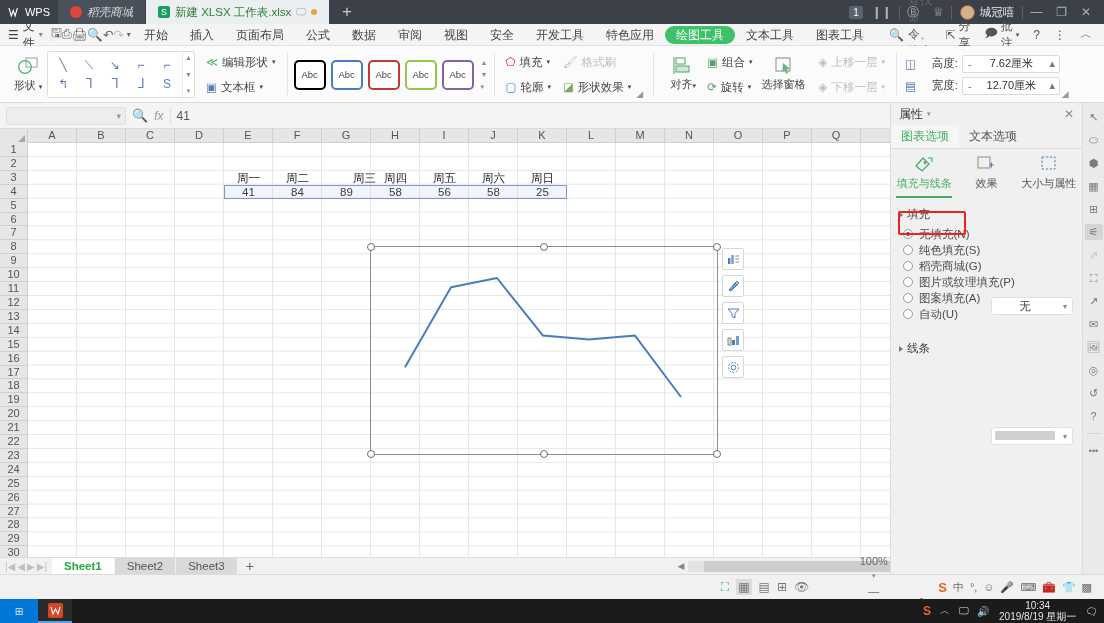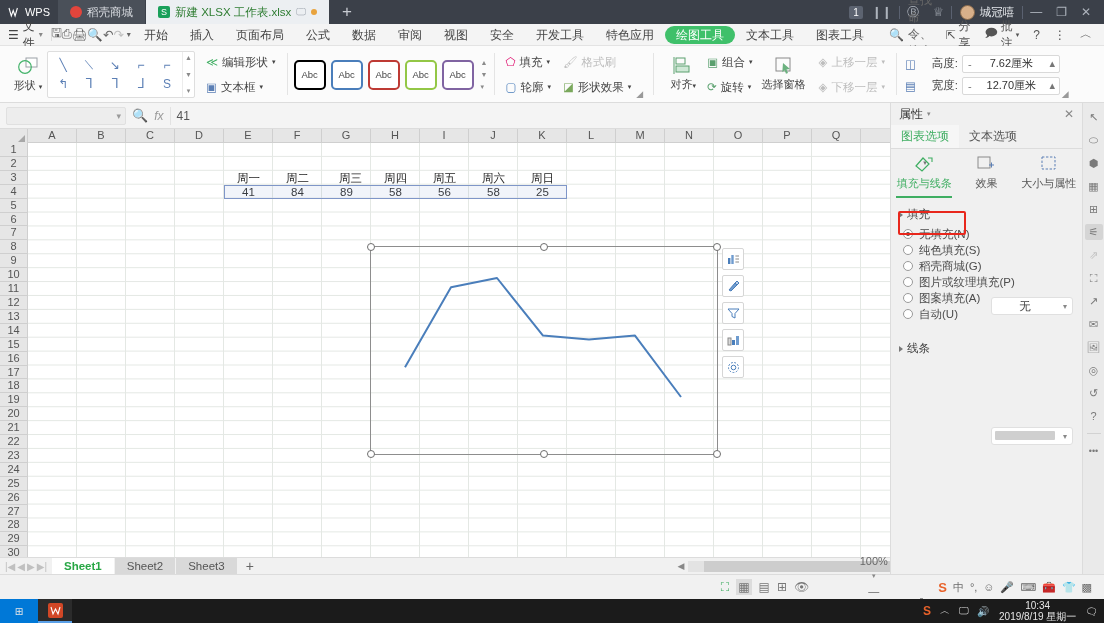--- a/index.html
+++ b/index.html
@@ -13,21 +13,21 @@
     -webkit-font-smoothing: antialiased;
   }
   .app { position:relative; width:1104px; height:623px; }
 
   
   .titlebar { position:absolute; left:0; top:0; width:1104px; height:24px; background:#3b4049; display:flex; align-items:stretch; }
   .tb-logo { width:58px; display:flex; align-items:center; justify-content:center; gap:4px; color:#fff; font-size:11px; background:#3b4049; }
   .tb-logo .wmark { font-size:11px; color:#fff; }
   .tab { height:24px; display:flex; align-items:center; gap:5px; padding:0 12px; font-size:11.5px; color:#d8dbe0; background:#4a5059; border-right:1px solid #3b4049; max-width:190px; }
   .tab .ic { width:12px; height:12px; border-radius:2px; display:inline-block; flex:0 0 auto; }
-  .tab.shop { background:#4a5059; }
+  .tab.shop { background:#4a5059;font-style:italic; }
   .tab.shop .ic { background:#e2453c; border-radius:50%; position:relative; }
   .tab.active { background:#eceff2; color:#2e7d32; }
   .tab.active .ic { background:#19a05a; color:#fff; font-size:9px; text-align:center; line-height:12px; }
   .tab .tnm { overflow:hidden; white-space:nowrap; text-overflow:ellipsis; }
   .tab .mini { color:#9aa1ab; font-size:10px; }
   .tab .dot { width:6px; height:6px; border-radius:50%; background:#e8a33d; display:inline-block; }
   .tb-plus { width:34px; display:flex; align-items:center; justify-content:center; color:#c8ccd2; font-size:17px; background:#3b4049; }
   .tb-right { margin-left:auto; display:flex; align-items:center; gap:0px; padding-right:6px; color:#aeb4bd; }
   .tb-right .itm { padding:0 7px; font-size:12px; line-height:24px; }
   .badge1 { background:#5c6370; color:#fff; font-size:10px; padding:1px 4px; border-radius:2px; margin-right:2px;}
@@ -416,21 +416,21 @@
     <span class="fx">fx</span>
     <div class="fbinput">41</div>
   </div>
 
   <div class="sheetwrap">
     <div class="gridarea"></div>
 
     <div id="cells">
         <div class="cell hdrcell" style="left: 224px; top: 42.84px; width: 49px;">周一</div>
         <div class="cell hdrcell" style="left: 273px; top: 42.84px; width: 49px;">周二</div>
-        <div class="cell hdrcell" style="left: 326px; top: 42.84px; width: 49px;">周三</div>
+        <div class="cell hdrcell" style="left: 340px; top: 42.84px; width: 49px;">周三</div>
         <div class="cell hdrcell" style="left: 371px; top: 42.84px; width: 49px;">周四</div>
         <div class="cell hdrcell" style="left: 420px; top: 42.84px; width: 49px;">周五</div>
         <div class="cell hdrcell" style="left: 469px; top: 42.84px; width: 49px;">周六</div>
         <div class="cell hdrcell" style="left: 518px; top: 42.84px; width: 49px;">周日</div>
         <div class="cell" style="left: 224px; top: 56.76px; width: 49px;">41</div>
         <div class="cell" style="left: 273px; top: 56.76px; width: 49px;">84</div>
         <div class="cell" style="left: 322px; top: 56.76px; width: 49px;">89</div>
         <div class="cell" style="left: 371px; top: 56.76px; width: 49px;">58</div>
         <div class="cell" style="left: 420px; top: 56.76px; width: 49px;">56</div>
         <div class="cell" style="left: 469px; top: 56.76px; width: 49px;">58</div>

